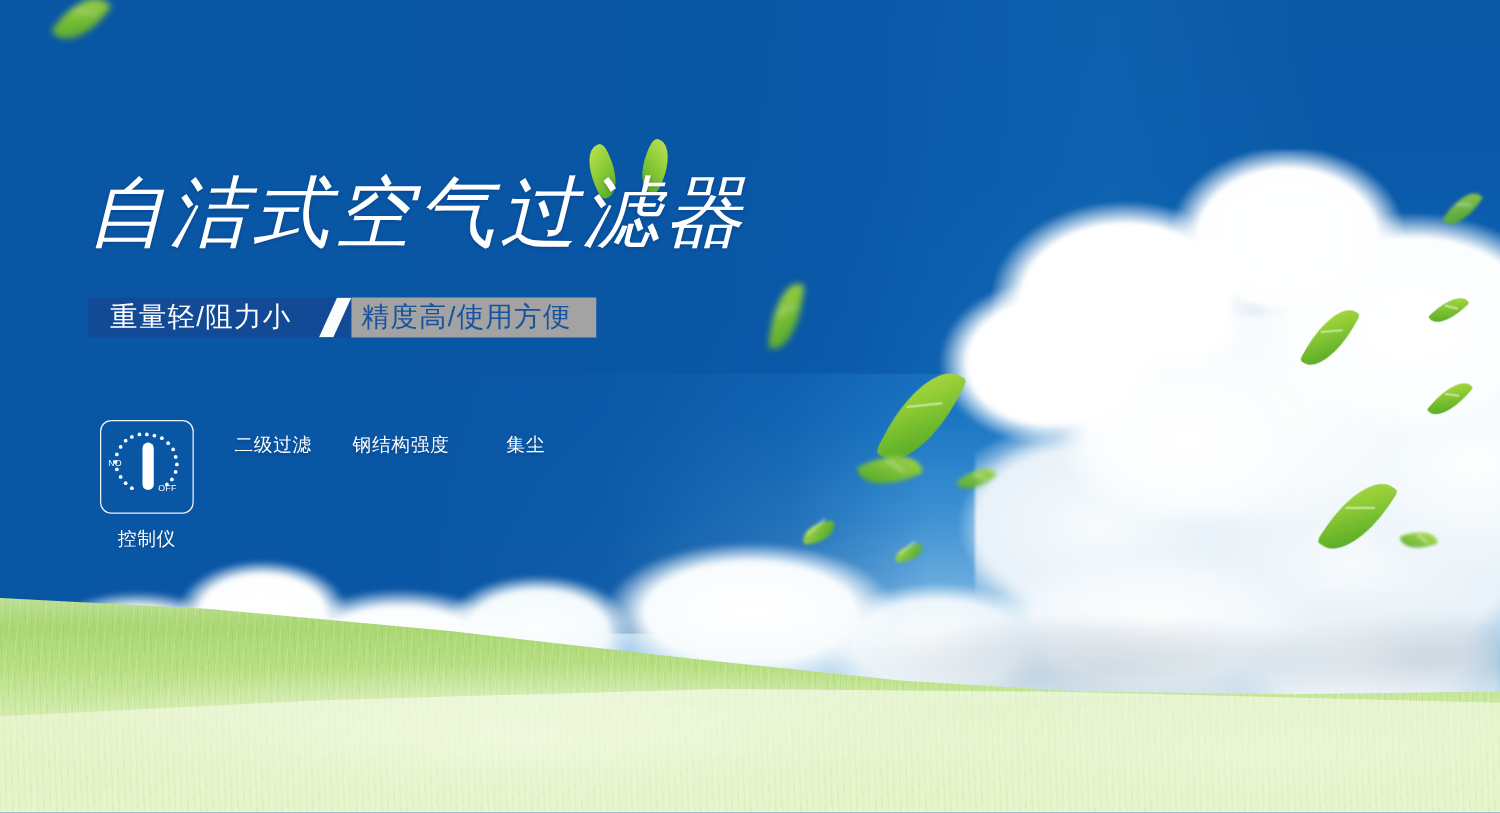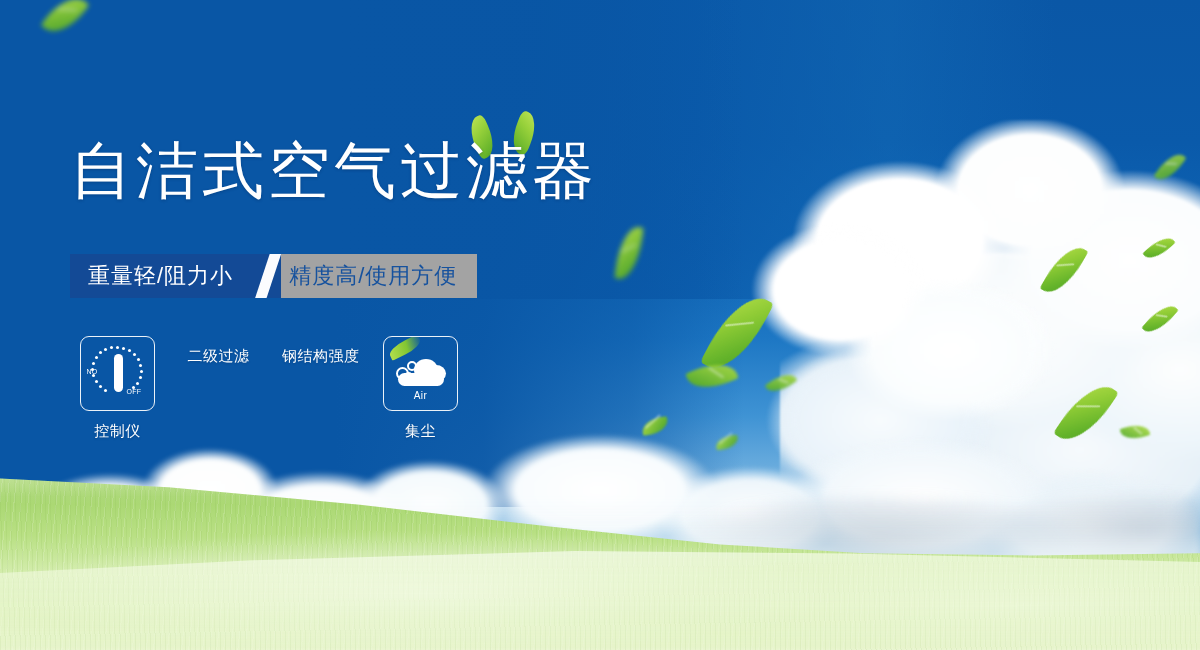--- a/index.html
+++ b/index.html
@@ -164,36 +164,37 @@
     transform:rotate(-34deg); transform-origin:left center;
     border-radius:2px;
   }
 
   
   .headline{
     position:absolute; left:70px; top:140px;
     font-size:62px; line-height:1; letter-spacing:4px;
     color:#ffffff; font-weight:400; white-space:nowrap;
     text-shadow:0 1px 3px rgba(0,30,70,.30);
+    font-style:italic;
   }
 
   
   .sprout{ position:absolute; left:468px; top:108px; width:78px; height:56px; }
   .sprout .sl{
     position:absolute; width:20px; height:42px;
     background:linear-gradient(150deg,#c3e659 0%,#96d03a 40%,#68b52c 78%,#529f24 100%);
     border-radius:70% 20% 70% 20%;
   }
   .sprout .sl.l{ left:4px;  top:8px;  transform:rotate(-24deg); }
   .sprout .sl.r{ left:46px; top:4px;  transform:rotate(22deg) scaleX(-1); }
 
   
   .subbar{
-    position:absolute; left:70px; top:254px;
-    height:44px; display:flex; align-items:stretch;
+    position:absolute; left:70px; top:238px;
+    height:32px; display:flex; align-items:stretch;
   }
   .subbar .seg-a{
     background:#134a96;
     color:#ffffff;
     font-size:22px; letter-spacing:1px;
     display:flex; align-items:center;
     padding:0 22px 0 18px;
     white-space:nowrap;
   }
   .subbar .wedge{
@@ -370,29 +371,17 @@
     <div class="feature">
       <div class="flabel">二级过滤</div>
     </div>
 
 
     <div class="feature">
       <div class="flabel">钢结构强度</div>
     </div>
 
     <div class="feature">
-      <div class="fbox">
-        <div class="ico-air">
-          <span class="streak"></span>
-          <span class="puff" style="left:22px; top:8px;  width:24px; height:22px;"></span>
-          <span class="puff" style="left:34px; top:14px; width:20px; height:17px;"></span>
-          <span class="base"></span>
-          <span class="ring" style="left:4px;  top:16px; width:13px; height:13px;"></span>
-          <span class="ring" style="left:15px; top:10px; width:10px; height:10px;"></span>
-          <span class="ring" style="left:12px; top:21px; width:9px;  height:9px;"></span>
-          <span class="airtxt">Air</span>
-        </div>
-      </div>
       <div class="flabel">集尘</div>
     </div>
 
   </div>
 </div>
 
 </body></html>

